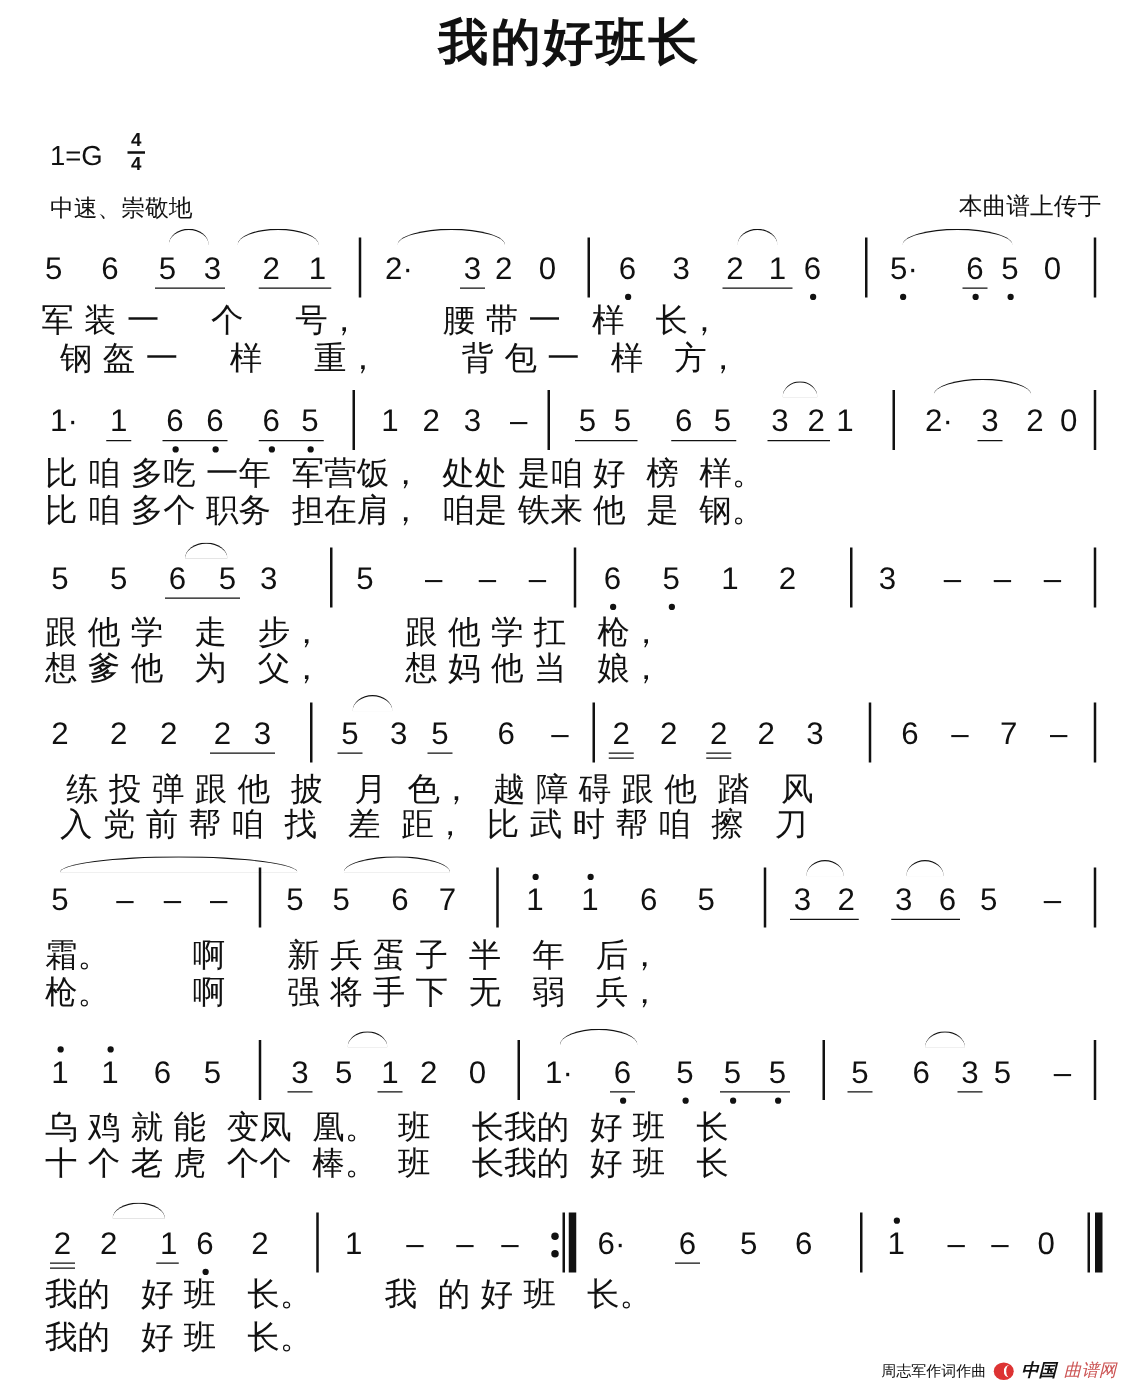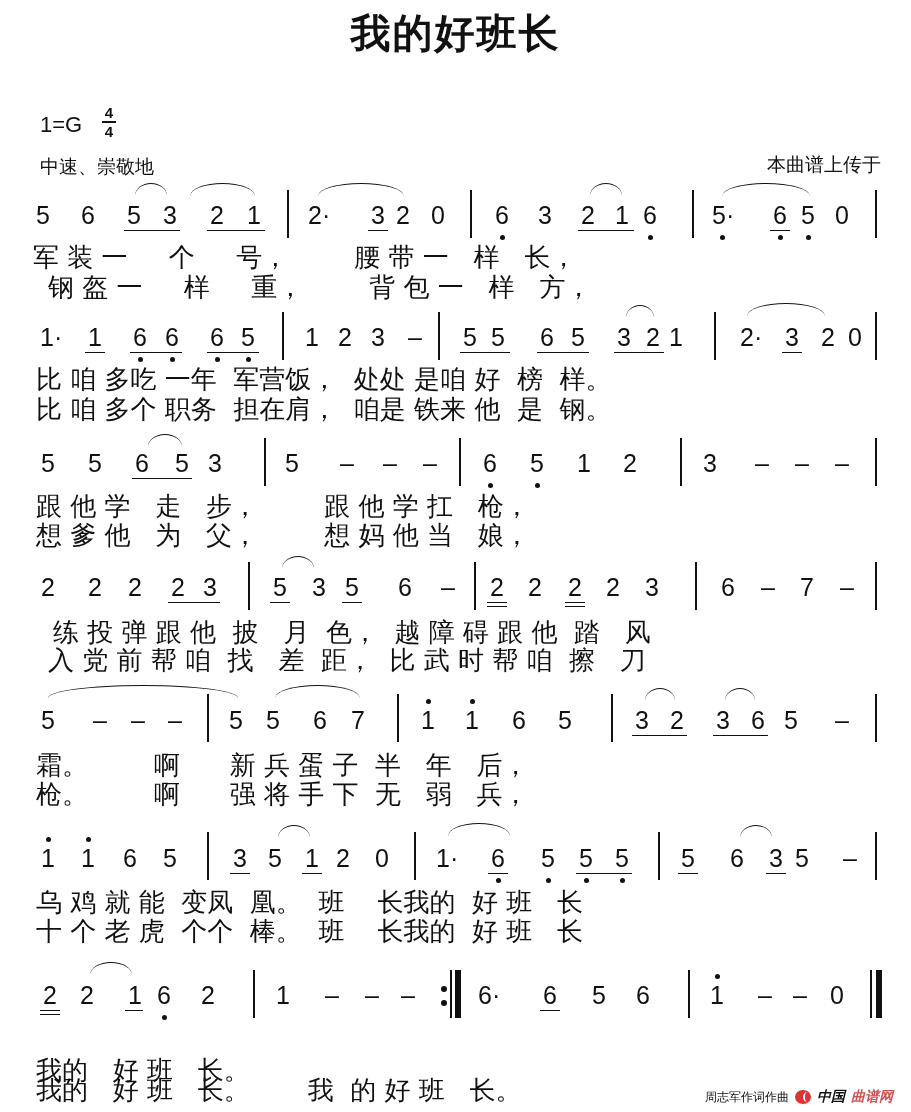--- a/index.html
+++ b/index.html
@@ -17,21 +17,21 @@
   .ulseg{position:absolute;border-top:1.5px solid #111;height:0;}
   .barl{position:absolute;width:2px;background:#111;height:48px;}
   .barthick{position:absolute;width:6px;background:#111;height:48px;}
   .rdot{position:absolute;width:6px;height:6px;border-radius:50%;background:#111;}
   .slur{position:absolute;border-top:1.6px solid #111;border-radius:50% 50% 0 0 / 100% 100% 0 0;height:12px;}
   .lyr{position:absolute;font-family:"DejaVu Sans",sans-serif;font-size:26px;line-height:30px;white-space:pre;}
   .footer{position:absolute;right:18px;bottom:6px;font-size:12px;font-family:"DejaVu Sans",sans-serif;display:flex;align-items:center;gap:6px;}
   .logo-icon{display:inline-block;width:16px;height:14px;border-radius:50%;background:#d33;position:relative;}
   .logo-icon::after{content:"";position:absolute;left:8px;top:2px;width:7px;height:10px;border-left:2px solid #fff;border-radius:50%;}
   .logo-cn{font-weight:bold;font-style:italic;color:#111;font-size:14px;}
-  .logo-red{font-weight:bold;font-style:italic;color:#c55;font-size:14px;}
+  .logo-red{font-weight:normal;font-style:italic;color:#c55;font-size:14px;}
 </style>
 </head>
 <body>
 
 <div class="title">我的好班长</div>
 <div class="key">1=G</div>
 <div class="timesig">
   <span>4</span>
   <span class="bar"></span>
   <span>4</span>
@@ -274,21 +274,21 @@
   <div class="ulseg" style="left:540px;width:20px;top:1010px"></div>
   <div class="n" style="left:589px;top:980px">5</div>
   <div class="n" style="left:633px;top:980px">6</div>
   <div class="barl" style="left:688px;top:970px"></div>
   <div class="n dott" style="left:707px;top:980px">1</div>
   <div class="n" style="left:755px;top:980px">–</div>
   <div class="n" style="left:790px;top:980px">–</div>
   <div class="n" style="left:827px;top:980px">0</div>
   <div class="barl" style="left:870px;top:970px"></div>
   <div class="barthick" style="left:876px;top:970px"></div>
-  <div class="lyr" style="left:36px;top:1075px">我的   好 班   长。       我  的 好 班   长。</div>
+  <div class="lyr" style="left:36px;top:1021px">我的   好 班   长。       我  的 好 班   长。</div>
   <div class="lyr" style="left:36px;top:1055px">我的   好 班   长。</div>
 </div>
 
 <div class="footer">
   <span>周志军作词作曲</span>
   <span class="logo-icon"></span>
   <span class="logo-cn">中国</span>
     <span class="logo-red">曲谱网</span>
 </div>
 

